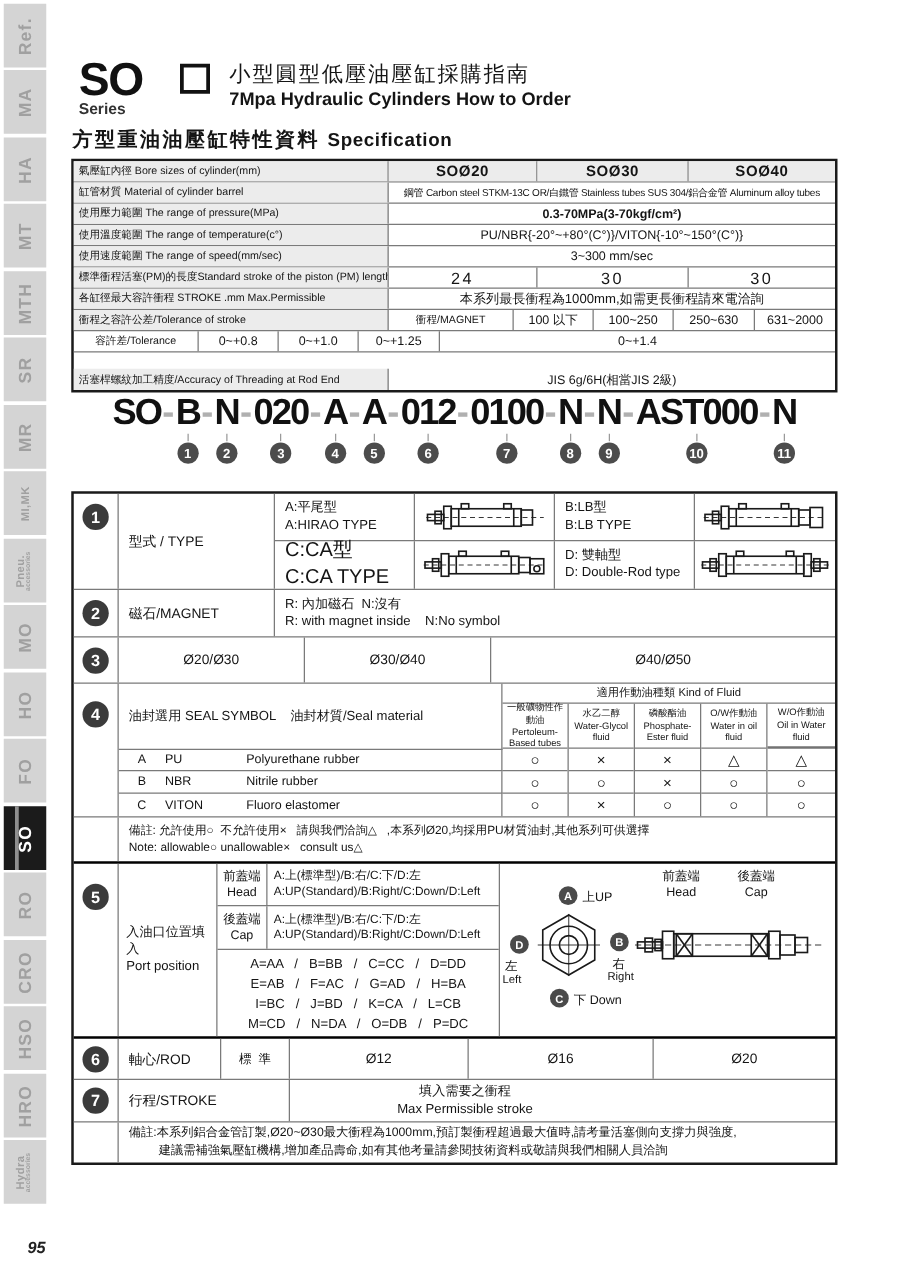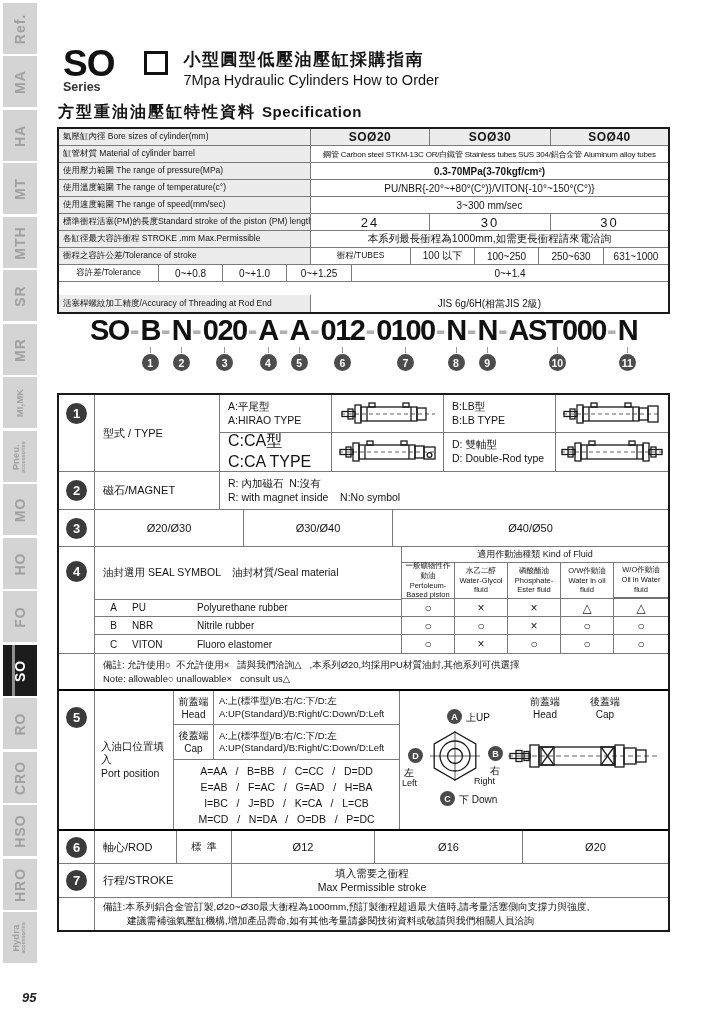--- a/index.html
+++ b/index.html
@@ -25,22 +25,22 @@
   .pagenum { position:absolute; left:22px; top:990px; font-size:13px; font-weight:700; font-style:italic; color:#222; }
 
   main { position:absolute; left:57px; top:0; width:613px; }
 
   
   .hdr { position:absolute; top:48px; left:6px; display:flex; align-items:flex-start; }
   .so-big { font-size:37px; font-weight:900; letter-spacing:-1px; line-height:31px; color:#111; }
   .so-series { font-size:12.5px; font-weight:700; color:#333; margin-top:1px; }
   .chk { width:24px; height:24px; border:3px solid #111; margin:3px 0 0 30px; background:#fff; }
   .titles { margin-left:15px; }
-  .title-zh { font-size:17px; font-weight:700; letter-spacing:1.5px; }
-  .title-en { font-size:14.5px; font-weight:400; margin-top:1px; }
+  .title-zh { font-size:17px; font-weight:400; letter-spacing:1.5px; }
+  .title-en { font-size:14.5px; font-weight:700; margin-top:1px; }
 
   .spec-head { position:absolute; top:102px; left:1px; display:flex; align-items:baseline; }
   .spec-head .zh { font-size:16px; font-weight:700; letter-spacing:2px; }
   .spec-head .en { font-size:15px; font-weight:700; margin-left:6px; letter-spacing:0.5px; }
 
   
   .spec { position:absolute; top:127px; left:0; width:613px; border:2px solid #1a1a1a; background:#fff; }
   .srow { display:flex; height:17px; border-bottom:1px solid #7a7a7a; }
   .srow.last { border-bottom:none;margin-top:13px; }
   .sl { flex:0 0 252px; background:#ececec; border-right:1px solid #7a7a7a;
@@ -199,25 +199,25 @@
       <div class="sv pm" style="flex:0 0 119px">24</div>
       <div class="sv pm" style="flex:0 0 121px">30</div>
       <div class="sv pm end" style="flex:1">30</div>
     </div>
     <div class="srow">
       <div class="sl">各缸徑最大容許衝程 STROKE .mm Max.Permissible</div>
       <div class="sv end" style="flex:1;font-size:10.5px">本系列最長衝程為1000mm,如需更長衝程請來電洽詢</div>
     </div>
     <div class="srow">
       <div class="sl">衝程之容許公差/Tolerance of stroke</div>
-      <div class="sv" style="flex:0 0 100px;font-size:8.5px">衝程/TUBES</div>
+      <div class="sv" style="flex:0 0 100px;font-size:8.5px">衝程/MAGNET</div>
       <div class="sv" style="flex:0 0 64px">100 以下</div>
       <div class="sv" style="flex:0 0 64px">100~250</div>
       <div class="sv" style="flex:0 0 65px">250~630</div>
-      <div class="sv end" style="flex:1">631~1000</div>
+      <div class="sv end" style="flex:1">631~2000</div>
     </div>
     <div class="srow">
       <div class="sv" style="flex:0 0 100px;font-size:8.5px">容許差/Tolerance</div>
       <div class="sv" style="flex:0 0 64px">0~+0.8</div>
       <div class="sv" style="flex:0 0 64px">0~+1.0</div>
       <div class="sv" style="flex:0 0 65px">0~+1.25</div>
       <div class="sv end" style="flex:1">0~+1.4</div>
     </div>
     <div class="srow last">
       <div class="sl">活塞桿螺紋加工精度/Accuracy of Threading at Rod End</div>
@@ -436,21 +436,21 @@
           <div class="fx" style="flex:0 0 65px;font-size:10px">VITON</div>
           <div class="fx" style="flex:1;font-size:10px">Fluoro elastomer</div>
         </div>
       </div>
       <div style="flex:1;display:flex;flex-direction:column">
         <div class="fx ctrt" style="height:17px;border-bottom:1px solid #7a7a7a;font-size:9px">適用作動油種類 Kind of Fluid</div>
         <div style="display:flex;flex:1">
           <div style="flex:0 0 53px;display:flex;flex-direction:column;border-right:1px solid #7a7a7a">
             <div class="fxc ctrt lh" style="height:36px;border-bottom:1px solid #7a7a7a;font-size:7.5px;padding:0 1px">
                 <span>一般礦物性作動油</span>
-                <span>Pertoleum-Based piston</span>
+                <span>Pertoleum-Based tubes</span>
               </div>
             <div class="fx ctrt" style="height:18px;border-bottom:1px solid #7a7a7a;font-size:12px">○</div>
             <div class="fx ctrt" style="height:18px;border-bottom:1px solid #7a7a7a;font-size:12px">○</div>
             <div class="fx ctrt" style="height:18px;font-size:12px">○</div>
           </div>
           <div style="flex:0 0 53px;display:flex;flex-direction:column;border-right:1px solid #7a7a7a">
             <div class="fxc ctrt lh" style="height:36px;border-bottom:1px solid #7a7a7a;font-size:7.5px;padding:0 1px">
                 <span>水乙二醇</span>
                 <span>Water-Glycol fluid</span>
               </div>
@@ -541,21 +541,21 @@
           <line x1="25" y1="0" x2="25" y2="50" stroke-width="0.7"></line>
           <polygon points="25,1 45.8,13 45.8,37 25,49 4.2,37 4.2,13"></polygon>
           <circle cx="25" cy="25" r="15"></circle>
             <circle cx="25" cy="25" r="7.5"></circle>
         </svg>
         <span class="badge" style="left:8px;top:57px">D</span>
         <span class="dlab" style="left:4px;top:75px">左</span>
         <span class="dlab" style="left:2px;top:87px;font-size:9px">Left</span>
         <span class="badge" style="left:88px;top:55px">B</span>
         <span class="dlab" style="left:90px;top:73px">右</span>
-        <span class="dlab" style="left:74px;top:85px;font-size:9px">Right</span>
+        <span class="dlab" style="left:86px;top:85px;font-size:9px">Right</span>
         <span class="badge" style="left:40px;top:100px">C</span>
         <span class="dlab" style="left:59px;top:102px">下 Down</span>
         <div style="position:absolute;left:122px;top:5px;width:46px;text-align:center;font-size:10px;line-height:1.25">
           <div>前蓋端</div>
             <div>Head</div>
         </div>
         <div style="position:absolute;left:182px;top:5px;width:46px;text-align:center;font-size:10px;line-height:1.25">
           <div>後蓋端</div>
             <div>Cap</div>
         </div>

